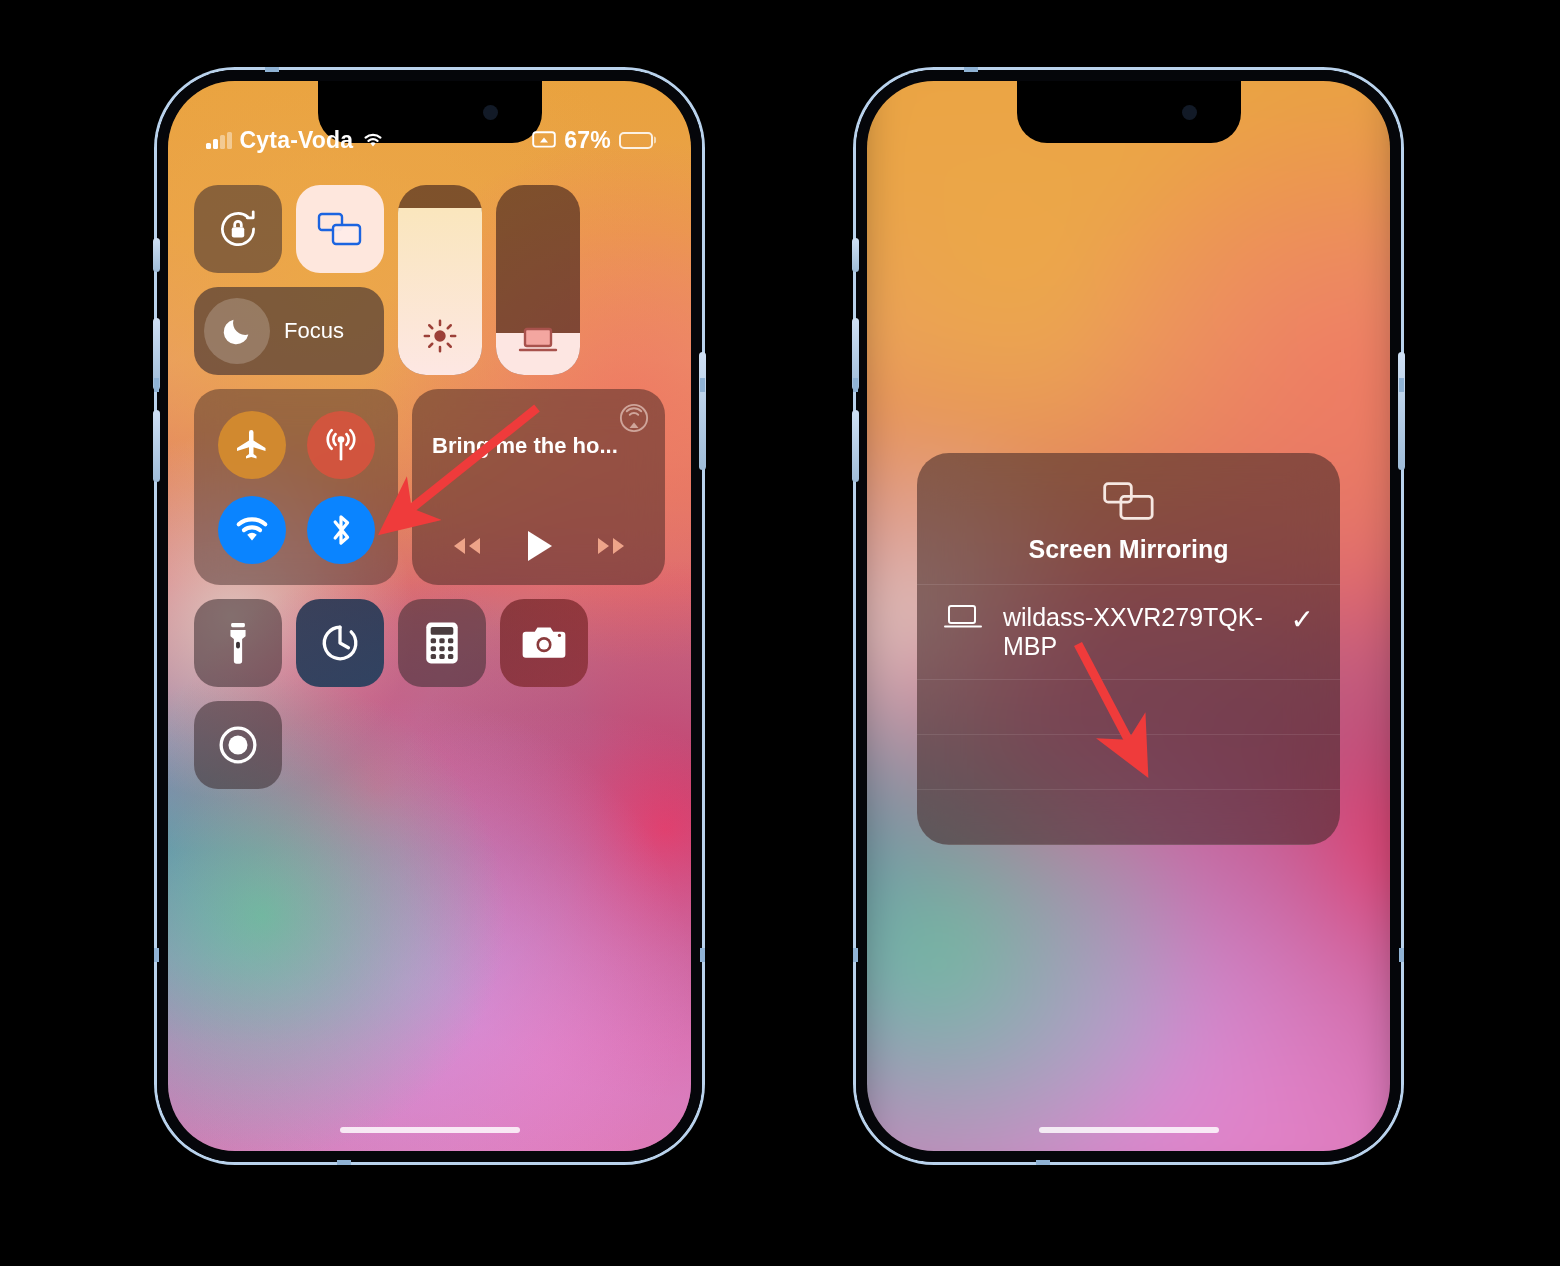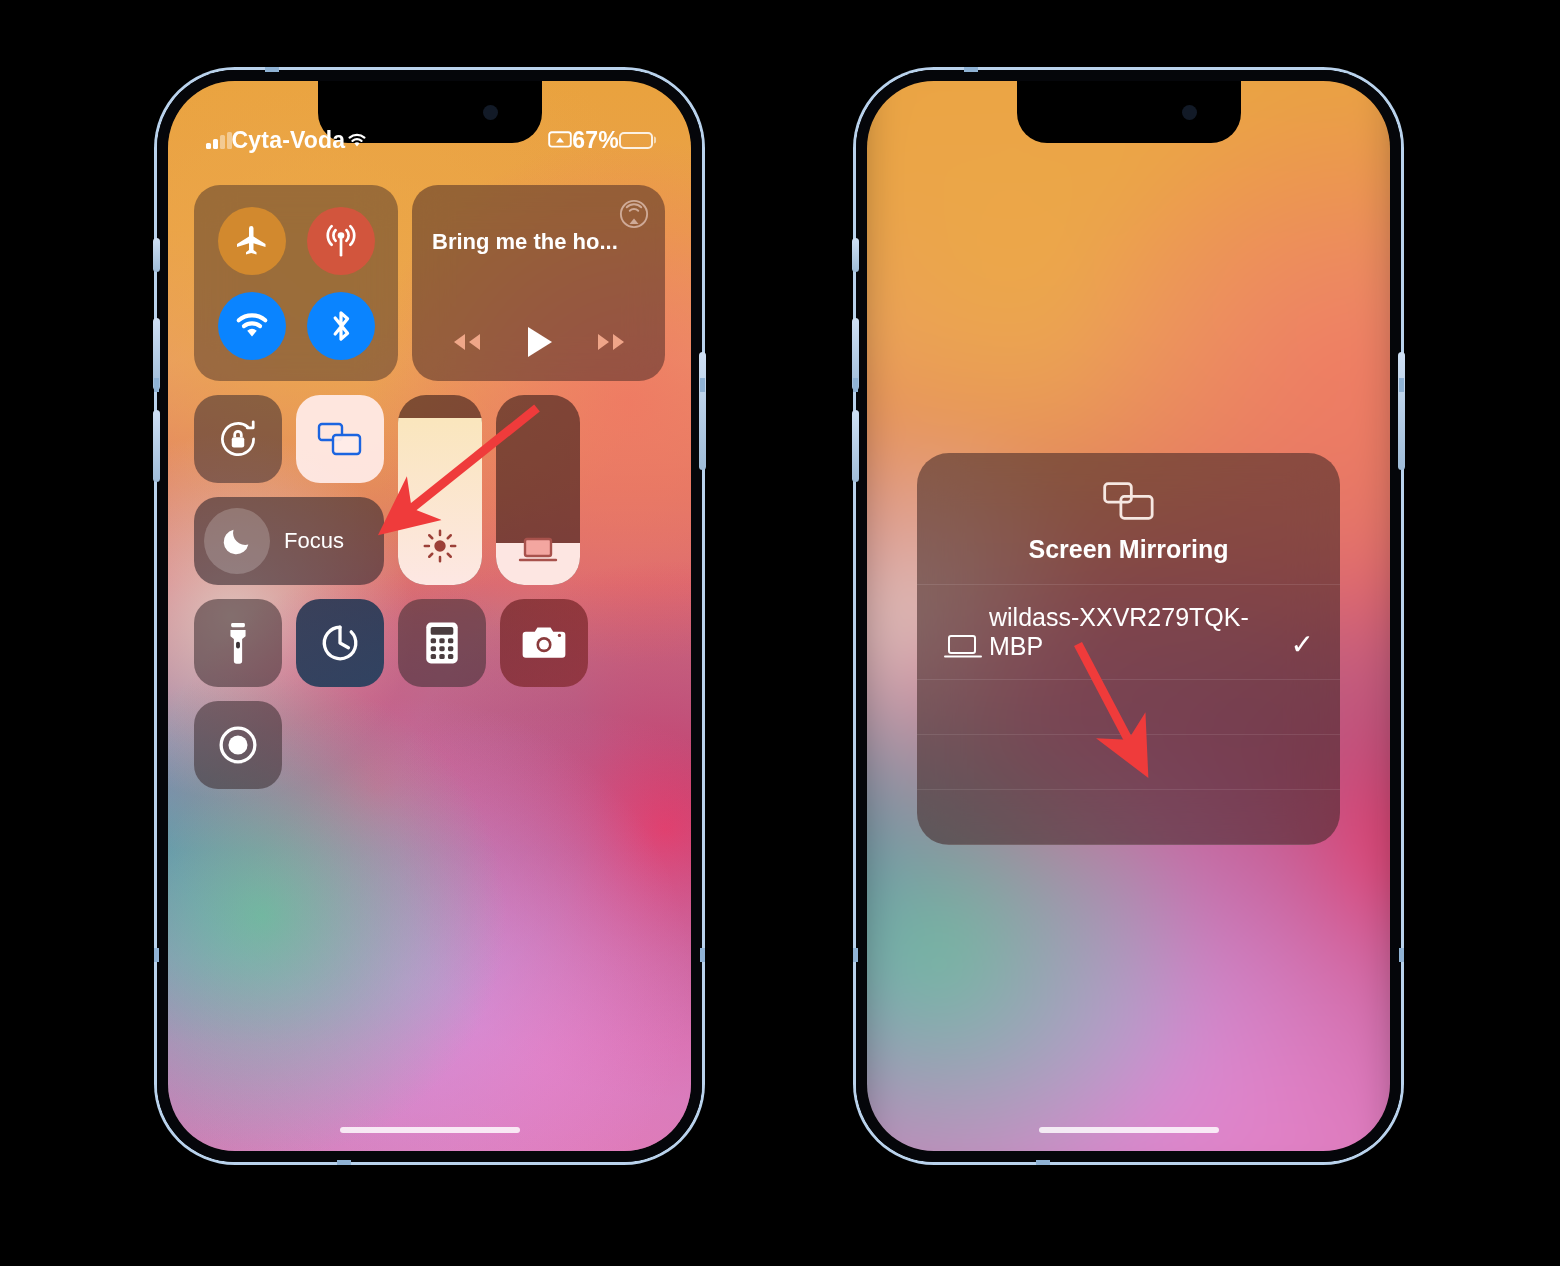--- a/index.html
+++ b/index.html
@@ -135,21 +135,21 @@
     display: flex;
     justify-content: space-between;
     align-items: center;
     padding: 0 38px;
     color: #fff;
     font-size: 23px;
     font-weight: 600;
     z-index: 21;
     letter-spacing: 0.2px;
   }
-  .sb-left, .sb-right { display: flex; align-items: center; gap: 0; }
+  .sb-left, .sb-right { display: flex; align-items: center; gap: 8px; }
   .sb-right { }
 
   .signal-bars { display: flex; align-items: flex-end; gap: 2.5px; height: 17px; }
   .signal-bars i {
     display: block;
     width: 4.5px;
     border-radius: 1.5px;
     background: #fff;
   }
   .signal-bars i:nth-child(1) { height: 6px; }
@@ -334,22 +334,22 @@
     border-bottom: 1px solid rgba(255,255,255,0.10);
   }
   .mp-title {
     color: #fff;
     font-size: 25px;
     font-weight: 600;
     margin-top: 8px;
   }
   .mp-row {
     display: flex;
-    align-items: flex-end;
-    gap: 6px;
+    align-items: flex-start;
+    gap: 20px;
     padding: 18px 26px;
     border-bottom: 1px solid rgba(255,255,255,0.10);
   }
   .mp-device-name {
     flex: 1;
     color: #fff;
     font-size: 25px;
   }
   .mp-check { color: #fff; font-size: 28px; }
   .mp-empty {
@@ -421,20 +421,70 @@
             </svg>
           </span>
           <span>67%</span>
           <span class="battery-shell">
             <span class="battery-fill"></span>
           </span>
         </div>
       </div>
 
       <div class="control-center">
+
+        <div class="cc-row">
+          <div class="mid-left">
+            <div class="mid-top">
+              <div class="sq-tile">
+                <svg width="44" height="44" viewBox="0 0 24 24" fill="none" stroke="#fff" stroke-width="1.5">
+                  <path d="M20.5 12a8.5 8.5 0 1 1-3.2-6.6" stroke-linecap="round"></path>
+                  <path d="M20.3 2.6v3.3h-3.3" stroke-linecap="round" stroke-linejoin="round"></path>
+                  <rect x="8.6" y="11" width="6.8" height="5.6" rx="1.2" fill="#fff" stroke="none"></rect>
+                  <path d="M10.2 11V9.6a1.8 1.8 0 0 1 3.6 0V11" stroke="#fff" stroke-width="1.5"></path>
+                </svg>
+              </div>
+              <div class="sq-tile active-light">
+                <svg width="46" height="38" viewBox="0 0 46 38" fill="none" stroke="currentColor" stroke-width="2.4">
+                  <rect x="2" y="4" width="23" height="16" rx="3"></rect>
+                  <rect x="16" y="15" width="27" height="19" rx="3" fill="rgba(255,236,232,0.96)"></rect>
+                </svg>
+              </div>
+            </div>
+            <div class="focus-tile">
+              <div class="focus-circle">
+                <svg width="34" height="34" viewBox="0 0 24 24" fill="#fff">
+                  <path d="M20 14.5A8.6 8.6 0 0 1 9.5 4 8.8 8.8 0 1 0 20 14.5z"></path>
+                </svg>
+              </div>
+              <span class="focus-label">Focus</span>
+            </div>
+          </div>
+
+          <div class="slider">
+            <div class="slider-fill" style="height:88%;
+              background:linear-gradient(180deg,#fae6bd,#fde7e3);"></div>
+            <span class="slider-icon">
+              <svg width="38" height="38" viewBox="0 0 24 24" fill="none" stroke="#9c4038" stroke-width="1.6" stroke-linecap="round">
+                <circle cx="12" cy="12" r="3.6" fill="#9c4038" stroke="none"></circle>
+                <path d="M12 2.4v2.6M12 19v2.6M2.4 12h2.6M19 12h2.6M5.2 5.2l1.9 1.9M16.9 16.9l1.9 1.9M18.8 5.2l-1.9 1.9M7.1 16.9l-1.9 1.9"></path>
+              </svg>
+            </span>
+          </div>
+
+          <div class="slider">
+            <div class="slider-fill" style="height:22%;background:#fde6e2;"></div>
+            <span class="slider-icon">
+              <svg width="42" height="30" viewBox="0 0 42 30" fill="none" stroke="#a8524c" stroke-width="2.4">
+                <rect x="8" y="4" width="26" height="17" rx="2" fill="#f3a6a0"></rect>
+                <path d="M3 25h36" stroke-linecap="round"></path>
+              </svg>
+            </span>
+          </div>
+        </div>
 
         <div class="cc-row">
           <div class="module connectivity">
             <div class="circle-toggle ct-airplane">
               <svg width="36" height="36" viewBox="0 0 24 24" fill="currentColor">
                 <path d="M21 16v-2l-8-5V3.5a1.5 1.5 0 0 0-3 0V9l-8 5v2l8-2.5V18l-2 1.5V21l3.5-1 3.5 1v-1.5L13 18v-4.5z"></path>
               </svg>
             </div>
             <div class="circle-toggle ct-cellular">
               <svg width="38" height="38" viewBox="0 0 24 24" fill="none" stroke="currentColor" stroke-width="1.7" stroke-linecap="round">
@@ -480,70 +530,20 @@
               </span>
               <span class="mc-btn">
                 <svg width="34" height="24" viewBox="0 0 34 24" fill="currentColor">
                   <path d="M3 4v16l11-8zM18 4v16l11-8z"></path>
                 </svg>
               </span>
             </div>
           </div>
         </div>
 
-        <div class="cc-row">
-          <div class="mid-left">
-            <div class="mid-top">
-              <div class="sq-tile">
-                <svg width="44" height="44" viewBox="0 0 24 24" fill="none" stroke="#fff" stroke-width="1.5">
-                  <path d="M20.5 12a8.5 8.5 0 1 1-3.2-6.6" stroke-linecap="round"></path>
-                  <path d="M20.3 2.6v3.3h-3.3" stroke-linecap="round" stroke-linejoin="round"></path>
-                  <rect x="8.6" y="11" width="6.8" height="5.6" rx="1.2" fill="#fff" stroke="none"></rect>
-                  <path d="M10.2 11V9.6a1.8 1.8 0 0 1 3.6 0V11" stroke="#fff" stroke-width="1.5"></path>
-                </svg>
-              </div>
-              <div class="sq-tile active-light">
-                <svg width="46" height="38" viewBox="0 0 46 38" fill="none" stroke="currentColor" stroke-width="2.4">
-                  <rect x="2" y="4" width="23" height="16" rx="3"></rect>
-                  <rect x="16" y="15" width="27" height="19" rx="3" fill="rgba(255,236,232,0.96)"></rect>
-                </svg>
-              </div>
-            </div>
-            <div class="focus-tile">
-              <div class="focus-circle">
-                <svg width="34" height="34" viewBox="0 0 24 24" fill="#fff">
-                  <path d="M20 14.5A8.6 8.6 0 0 1 9.5 4 8.8 8.8 0 1 0 20 14.5z"></path>
-                </svg>
-              </div>
-              <span class="focus-label">Focus</span>
-            </div>
-          </div>
-
-          <div class="slider">
-            <div class="slider-fill" style="height:88%;
-              background:linear-gradient(180deg,#fae6bd,#fde7e3);"></div>
-            <span class="slider-icon">
-              <svg width="38" height="38" viewBox="0 0 24 24" fill="none" stroke="#9c4038" stroke-width="1.6" stroke-linecap="round">
-                <circle cx="12" cy="12" r="3.6" fill="#9c4038" stroke="none"></circle>
-                <path d="M12 2.4v2.6M12 19v2.6M2.4 12h2.6M19 12h2.6M5.2 5.2l1.9 1.9M16.9 16.9l1.9 1.9M18.8 5.2l-1.9 1.9M7.1 16.9l-1.9 1.9"></path>
-              </svg>
-            </span>
-          </div>
-
-          <div class="slider">
-            <div class="slider-fill" style="height:22%;background:#fde6e2;"></div>
-            <span class="slider-icon">
-              <svg width="42" height="30" viewBox="0 0 42 30" fill="none" stroke="#a8524c" stroke-width="2.4">
-                <rect x="8" y="4" width="26" height="17" rx="2" fill="#f3a6a0"></rect>
-                <path d="M3 25h36" stroke-linecap="round"></path>
-              </svg>
-            </span>
-          </div>
-        </div>
-
         <div class="bottom-grid">
           <div class="sq-tile">
             <svg width="34" height="44" viewBox="0 0 24 32" fill="#fff">
               <rect x="7" y="1.5" width="10" height="3" rx="1"></rect>
               <path d="M6.5 6.5h11V11l-2.5 2v16a2 2 0 0 1-2 2h-2a2 2 0 0 1-2-2V13L6.5 11z"></path>
               <rect x="10.6" y="15" width="2.8" height="5" rx="1.4" fill="#3b3336"></rect>
             </svg>
           </div>
           <div class="sq-tile" style="background:linear-gradient(145deg,rgba(30,48,78,0.85),rgba(22,60,90,0.85));">
             <svg width="44" height="44" viewBox="0 0 24 24" fill="none" stroke="#fff" stroke-width="1.8">

